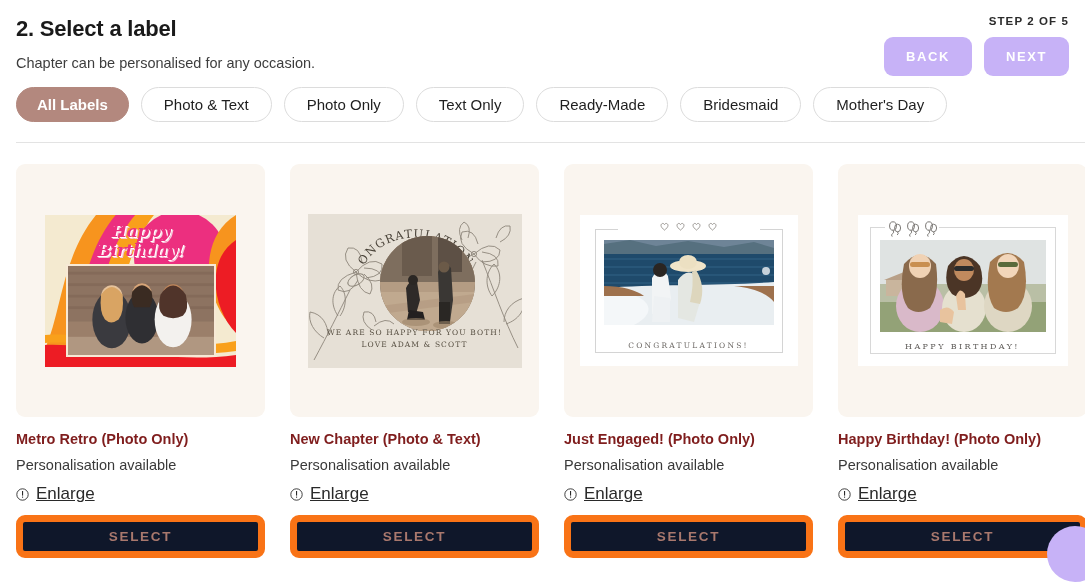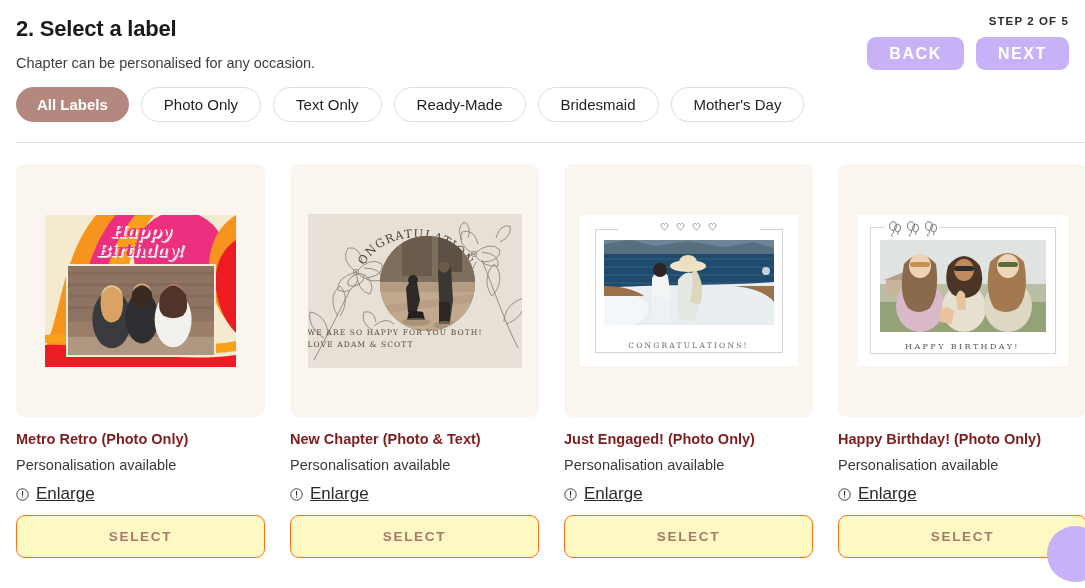--- a/index.html
+++ b/index.html
@@ -60,25 +60,25 @@
     gap: 12px;
     justify-content: flex-end;
   }
 
   .step-btn {
     background: #c7b2f7;
     color: #ffffff;
     border: none;
     border-radius: 9px;
     font-family: "Liberation Sans", sans-serif;
-    font-size: 16px;
+    font-size: 13px;
     font-weight: bold;
     letter-spacing: 1.6px;
     padding: 0 22px;
-    height: 33px;
+    height: 39px;
     min-width: 79px;
     cursor: pointer;
   }
 
   
   .filter-row {
     display: flex;
     gap: 12px;
     padding: 14px 16px 0 16px;
     align-items: center;
@@ -165,23 +165,23 @@
   .enlarge-text {
     font-size: 17px;
     color: #2a2a2a;
     text-decoration: underline;
   }
 
   .select-btn {
     margin-top: 11px;
     width: 249px;
     height: 43px;
-    border: 1px solid #f97316;
+    border: 7px solid #f97316;
     border-radius: 9px;
-    background: #fef9c3;
+    background: #0f172a;
     color: #a9786d;
     font-family: "Liberation Sans", sans-serif;
     font-size: 13.5px;
     font-weight: bold;
     letter-spacing: 1.7px;
     cursor: pointer;
   }
 
   
   .help-bubble {
@@ -241,20 +241,21 @@
     left: 72px; top: 22px;
     width: 95px; height: 95px;
     border-radius: 50%;
     overflow: hidden;
     background: #6d6257;
   }
   .d2-arc { position: absolute; left: 50px; top: 8px; }
   .d2-msg {
     position: absolute;
     left: 0; right: 0; bottom: 17px;
+    text-align: center;
     font-family: "DejaVu Serif", serif;
     font-size: 7.5px;
     letter-spacing: 1.1px;
     color: #585043;
     line-height: 12px;
   }
   .d2-flora { position: absolute; }
 
   
   .d3 {
@@ -374,20 +375,23 @@
     <div class="step-buttons">
       <button class="step-btn">BACK</button>
       <button class="step-btn">NEXT</button>
     </div>
   </div>
 </div>
 
 <div class="filter-row">
   <div class="chip active">
     <span>All Labels</span>
+  </div>
+  <div class="chip">
+    <span>Photo &amp; Text</span>
   </div>
   <div class="chip">
     <span>Photo Only</span>
   </div>
   <div class="chip">
     <span>Text Only</span>
   </div>
   <div class="chip">
     <span>Ready-Made</span>
   </div>

